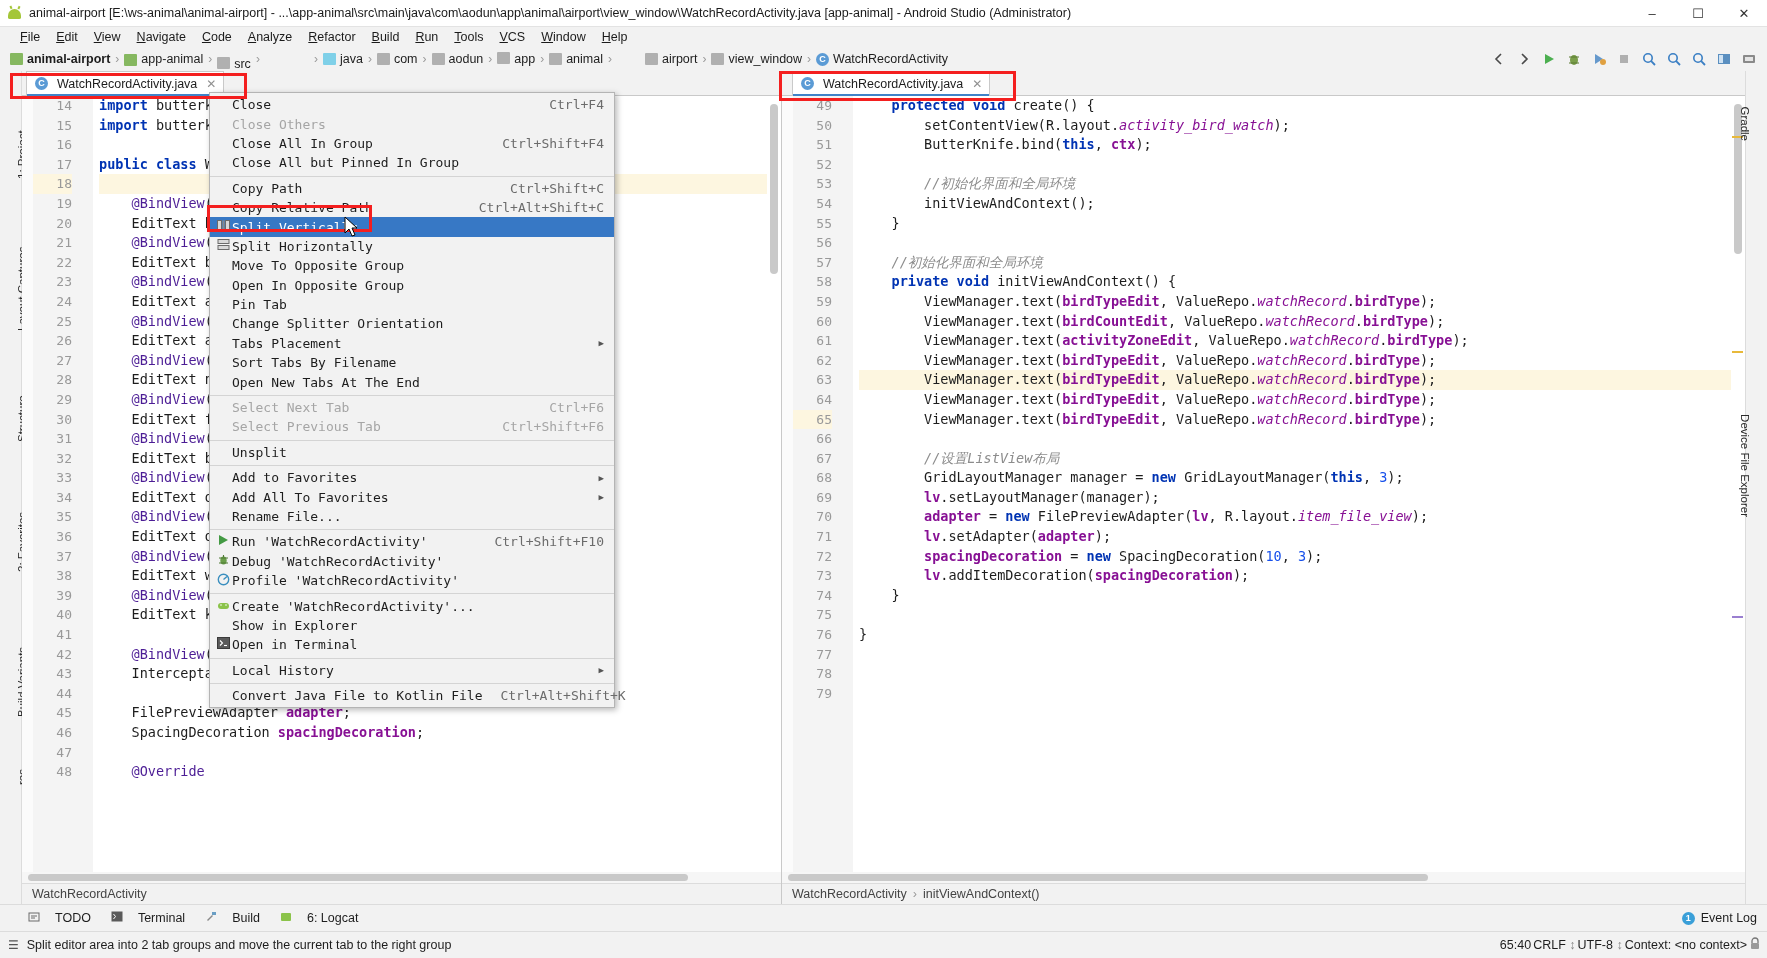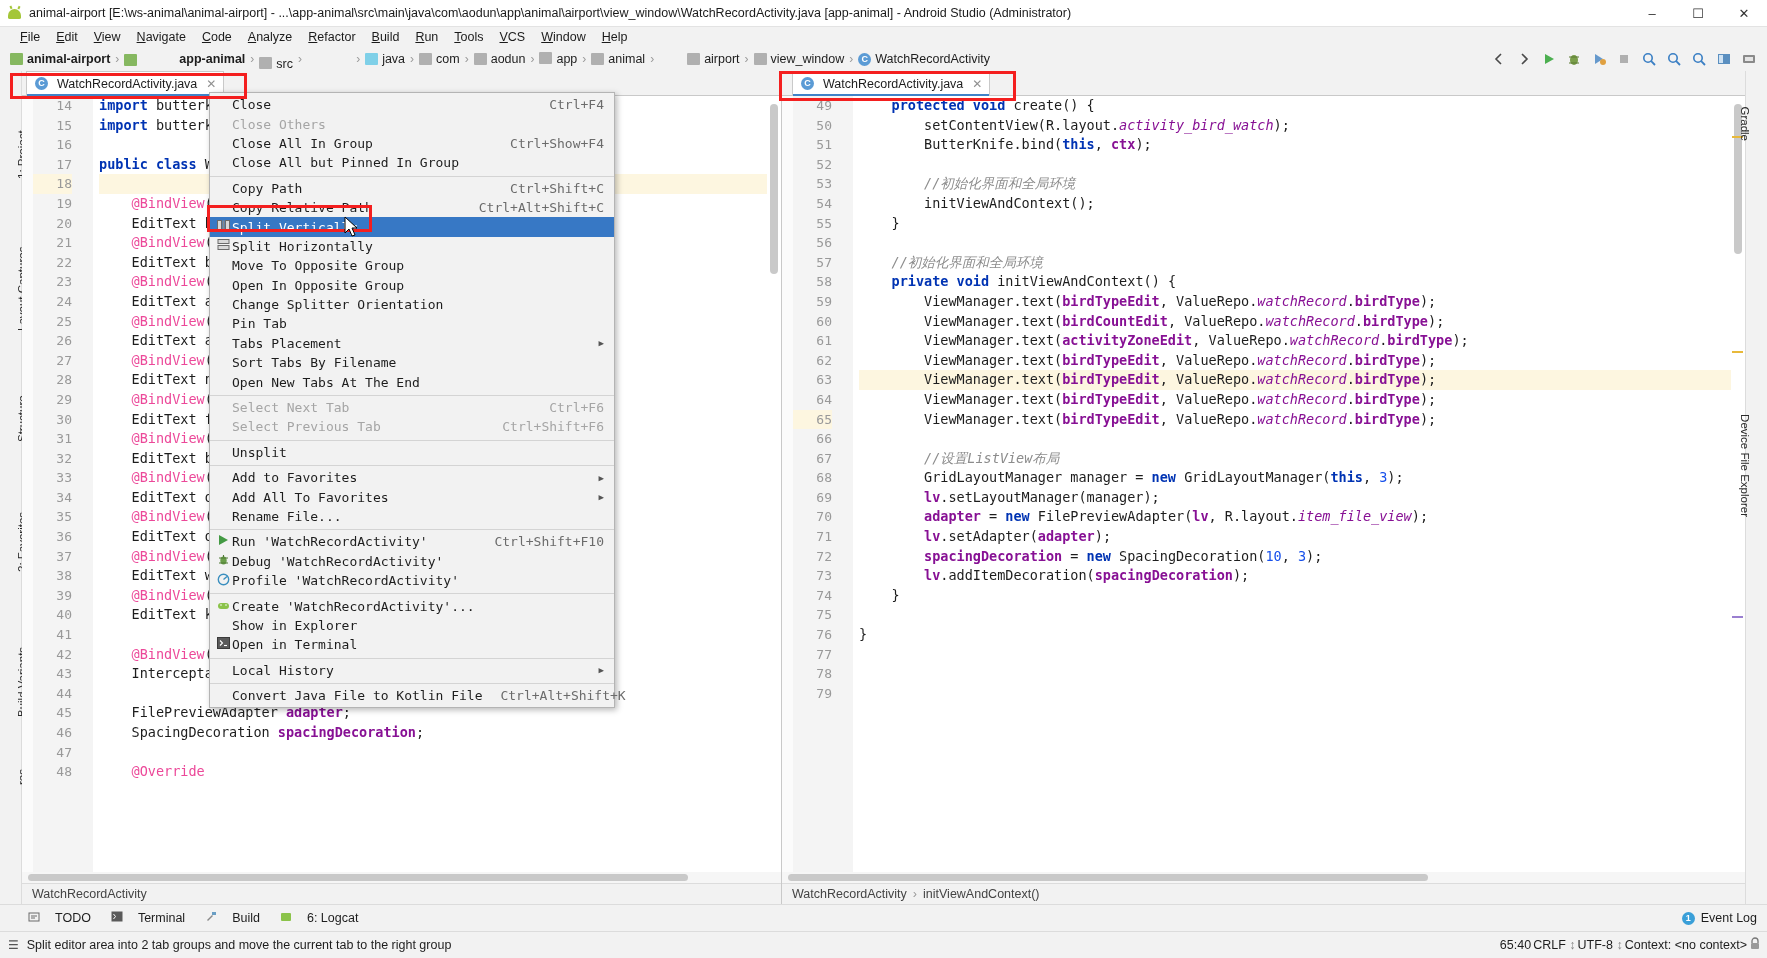--- a/index.html
+++ b/index.html
@@ -87,21 +87,21 @@
   .gutter { width:46px; flex:0 0 46px; background:#f4f4f4; position:relative;
             text-align:right; padding-right:7px; }
   .foldcol { width:14px; flex:0 0 14px; background:#f4f4f4;}
   .codecol { flex:1; position:relative; overflow:hidden; padding-left:6px;}
   .ln { height:19.6px; line-height:19.6px; font-size:13px; color:#999999;
         font-family:"DejaVu Sans Mono","Liberation Mono",monospace; }
   .cl { height:19.6px; line-height:19.6px; font-size:13.5px; white-space:pre;
         font-family:"DejaVu Sans Mono","Liberation Mono",monospace; color:#1d1d1d;}
   .hl-line { background:#fdf6e0; }
   .kw { color:#0033b3; font-weight:bold; }
-  .anno { color:#ec4899; }
+  .anno { color:#4c1d95; }
   .fld { color:#871094; font-weight:bold; }
   .stat { color:#871094; font-style:italic; }
   .cmt { color:#8c8c8c; font-style:italic; }
   .num { color:#1750eb; }
 
   
   .vscroll { position:absolute; right:0; top:0; bottom:0; width:14px; background:#ffffff;}
   .vscroll .thumb{ position:absolute; left:3px; width:8px; background:#c9c9c9; border-radius:4px;}
   .hscroll { height:11px; background:#f6f6f6; position:relative;}
   .hscroll .thumb{ position:absolute; top:2px; height:7px; background:#c9c9c9; border-radius:4px;}
@@ -178,21 +178,21 @@
     <span class="mi"><u>H</u>elp</span>
   </div>
 
 <div id="navbar">
   <div class="crumb" id="crumbs">
       <span style="display: inline-flex; align-items: center; font-weight: bold;">
         <span class="ic mod-ic" style="background: rgb(134, 184, 96);"></span>
         <span>animal-airport</span>
       </span>
       <span class="sep">›</span>
-      <span style="display: inline-flex; align-items: flex-end; font-weight: bold; gap: 38px;">
+      <span style="display: inline-flex; align-items: flex-end; font-weight: normal;">
         <span class="ic mod-ic" style="background: rgb(134, 184, 96);"></span>
         <span>app-animal</span>
       </span>
       <span class="sep">›</span>
       <span style="display: inline-flex;  margin-top: 9px;">
         <span class="ic fold"></span>
         <span>src</span>
       </span>
       <span class="sep">›</span>
       <span style="display: inline-flex; align-items: center; margin-top: 48px;">
@@ -512,21 +512,21 @@
       <span class="mlbl">Close</span>
       <span class="macc">Ctrl+F4</span>
     </div>
     <div class="mrow disabled">
       <span class="mico"></span>
       <span class="mlbl">Close Others</span>
     </div>
     <div class="mrow">
       <span class="mico"></span>
       <span class="mlbl">Close All In Group</span>
-      <span class="macc">Ctrl+Show+F4</span>
+      <span class="macc">Ctrl+Shift+F4</span>
     </div>
     <div class="mrow">
       <span class="mico"></span>
       <span class="mlbl">Close All but Pinned In Group</span>
     </div>
     <div class="msep"></div>
     <div class="mrow">
       <span class="mico"></span>
       <span class="mlbl">Copy Path</span>
       <span class="macc">Ctrl+Shift+C</span>
@@ -554,25 +554,25 @@
     <div class="mrow">
       <span class="mico"></span>
       <span class="mlbl">Move To Opposite Group</span>
     </div>
     <div class="mrow">
       <span class="mico"></span>
       <span class="mlbl">Open In Opposite Group</span>
     </div>
     <div class="mrow">
       <span class="mico"></span>
+      <span class="mlbl">Pin Tab</span>
+    </div>
+    <div class="mrow">
+      <span class="mico"></span>
       <span class="mlbl">Change Splitter Orientation</span>
-    </div>
-    <div class="mrow">
-      <span class="mico"></span>
-      <span class="mlbl">Pin Tab</span>
     </div>
     <div class="mrow">
       <span class="mico"></span>
       <span class="mlbl">Tabs Placement</span>
       <span class="arrow">▶</span>
     </div>
     <div class="mrow">
       <span class="mico"></span>
       <span class="mlbl">Sort Tabs By Filename</span>
     </div>

